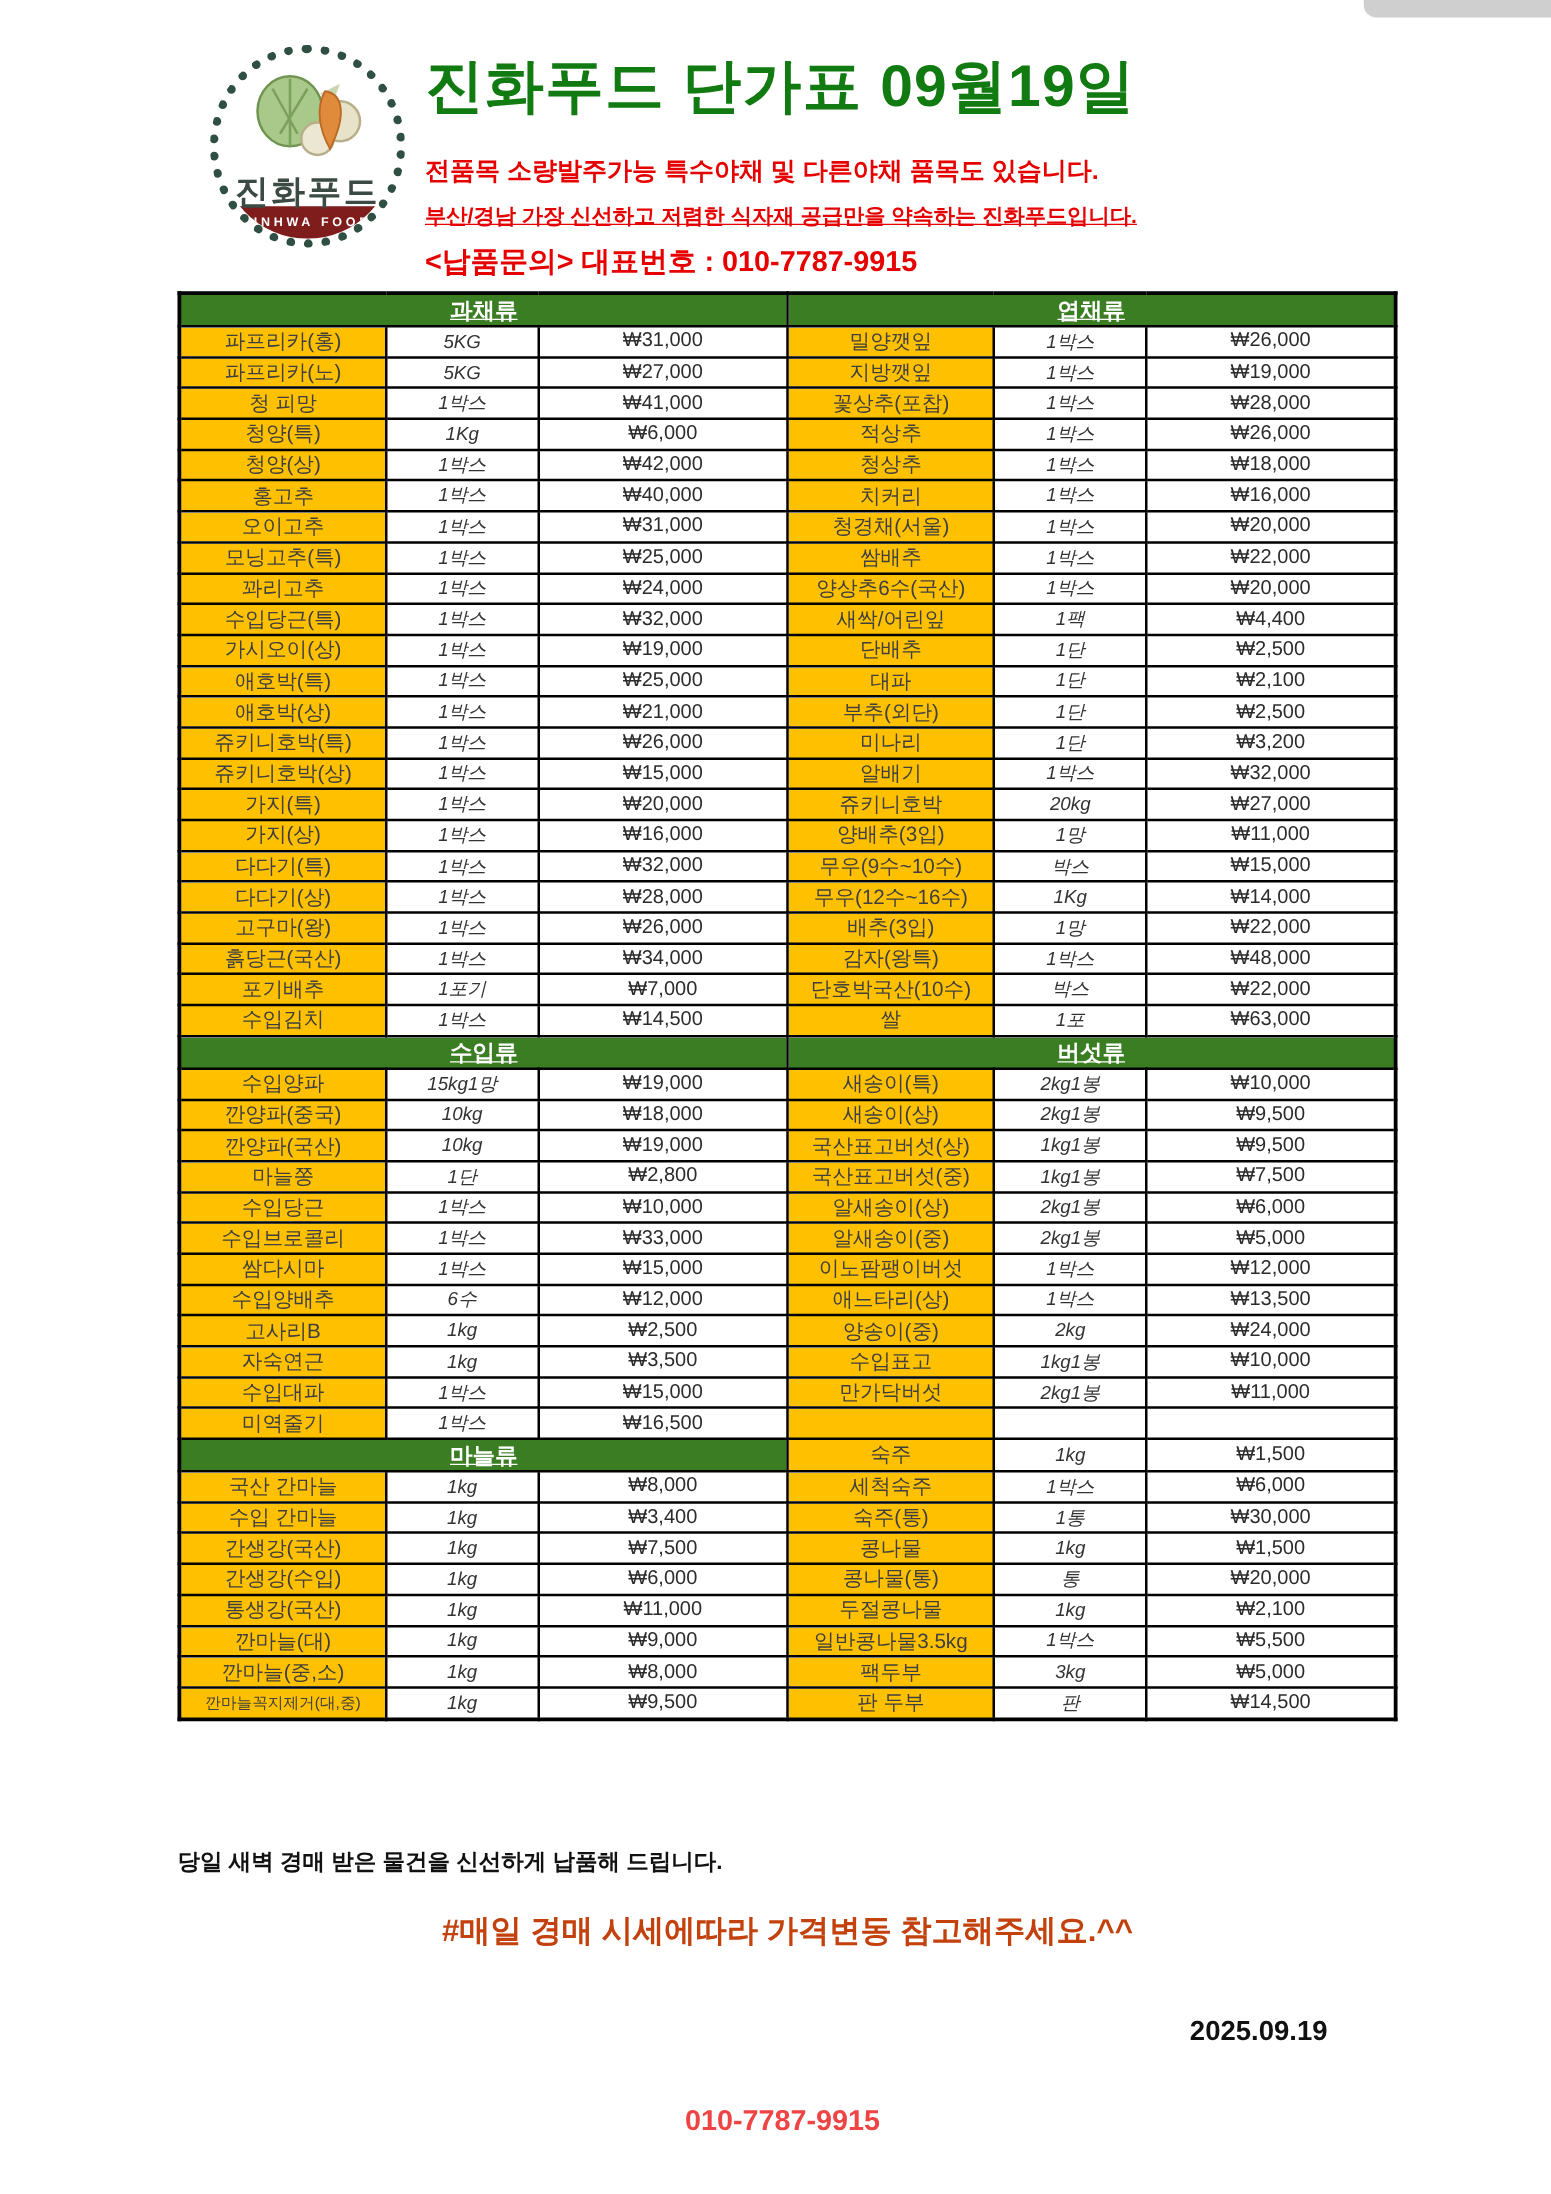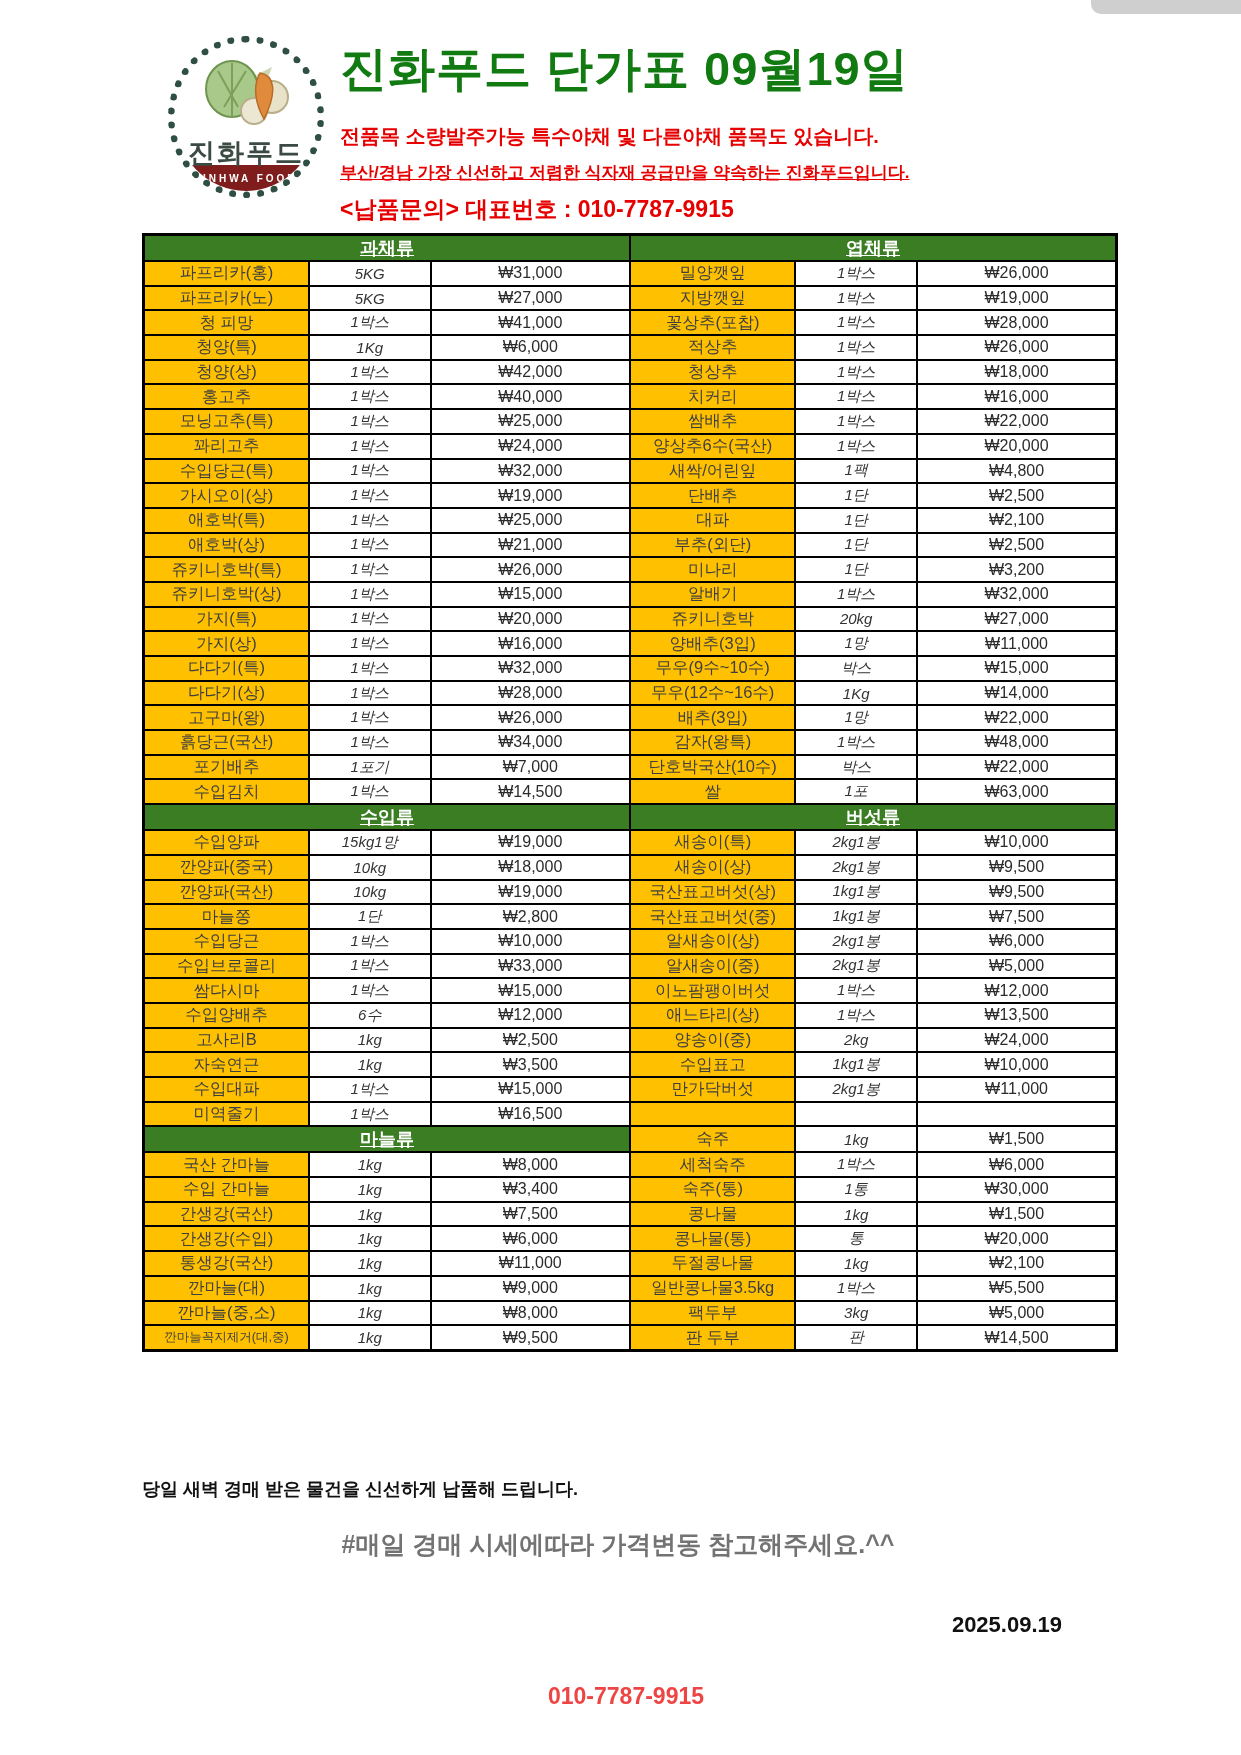--- a/index.html
+++ b/index.html
@@ -33,22 +33,22 @@
   td.section-header{background:#3b7d23;color:#ffffff;font-weight:bold;font-size:18px;}
   td.section-header span{text-decoration:underline;}
   td.name-cell{background:#ffc000;color:#3f3f3f;font-size:16.5px;}
   td.name-cell.small{font-size:12.5px;}
   td.unit-cell{color:#333333;font-size:15px;font-style:italic;}
   td.price-cell{color:#2b2b2b;font-size:16px;}
 
   
   .footer-note{position:absolute;left:142px;top:1477px;width:976px;text-align:left;
                font-size:18px;font-weight:bold;color:#111111;}
-  .footer-notice{position:absolute;left:130px;top:1528px;width:976px;text-align:center;
-                 font-size:25px;font-weight:bold;color:#737373;}
+  .footer-notice{position:absolute;left:142px;top:1528px;width:976px;text-align:center;
+                 font-size:25px;font-weight:bold;color:#c2410c;}
   .footer-date{position:absolute;left:742px;top:1612px;width:320px;text-align:right;
                font-size:22px;font-weight:bold;color:#111111;}
   .footer-phone{position:absolute;left:138px;top:1683px;width:976px;text-align:center;
                 font-size:23px;font-weight:bold;color:#ef4444;}
 </style>
 </head>
 <body>
 
 <div class="page">
 
@@ -132,20 +132,28 @@
         </tr>
         <tr>
           <td class="name-cell">홍고추</td>
           <td class="unit-cell">1박스</td>
           <td class="price-cell">₩40,000</td>
           <td class="name-cell">치커리</td>
           <td class="unit-cell">1박스</td>
           <td class="price-cell">₩16,000</td>
         </tr>
         <tr>
+          <td class="name-cell">오이고추</td>
+          <td class="unit-cell">1박스</td>
+          <td class="price-cell">₩31,000</td>
+          <td class="name-cell">청경채(서울)</td>
+          <td class="unit-cell">1박스</td>
+          <td class="price-cell">₩20,000</td>
+        </tr>
+        <tr>
           <td class="name-cell">모닝고추(특)</td>
           <td class="unit-cell">1박스</td>
           <td class="price-cell">₩25,000</td>
           <td class="name-cell">쌈배추</td>
           <td class="unit-cell">1박스</td>
           <td class="price-cell">₩22,000</td>
         </tr>
         <tr>
           <td class="name-cell">꽈리고추</td>
           <td class="unit-cell">1박스</td>
@@ -153,21 +161,21 @@
           <td class="name-cell">양상추6수(국산)</td>
           <td class="unit-cell">1박스</td>
           <td class="price-cell">₩20,000</td>
         </tr>
         <tr>
           <td class="name-cell">수입당근(특)</td>
           <td class="unit-cell">1박스</td>
           <td class="price-cell">₩32,000</td>
           <td class="name-cell">새싹/어린잎</td>
           <td class="unit-cell">1팩</td>
-          <td class="price-cell">₩4,800</td>
+          <td class="price-cell">₩4,400</td>
         </tr>
         <tr>
           <td class="name-cell">가시오이(상)</td>
           <td class="unit-cell">1박스</td>
           <td class="price-cell">₩19,000</td>
           <td class="name-cell">단배추</td>
           <td class="unit-cell">1단</td>
           <td class="price-cell">₩2,500</td>
         </tr>
         <tr>

